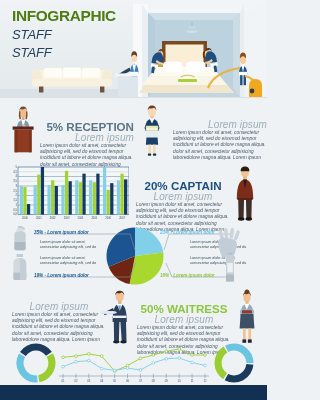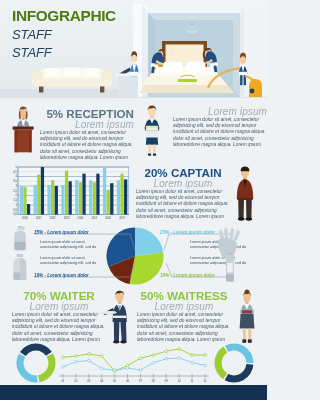--- a/index.html
+++ b/index.html
@@ -10,21 +10,21 @@
 #title{position:absolute;left:12px;top:5.5px;z-index:9;}
 #title .t1{font-size:15.4px;font-weight:bold;color:#4d7c0f;letter-spacing:-0.35px;line-height:20px;}
 #title .t2,#title .t3{font-size:13px;font-weight:normal;color:#24405c;line-height:18.4px;letter-spacing:-0.1px;font-style:italic;}
 
 .pct{font-weight:bold;color:#2a4a6b;font-size:11.6px;letter-spacing:0px;white-space:nowrap;line-height:13px;}
 .sub{color:#9fadb8;font-size:10px;font-style:italic;line-height:10px;letter-spacing:0.1px;}
 .body{color:#49596a;font-size:4.85px;font-style:italic;line-height:6.2px;text-align:justify;white-space:pre-line;}
 .small{color:#3b4a57;font-size:3.7px;font-style:italic;line-height:5px;}
 .legend{font-size:4.6px;font-style:italic;font-weight:bold;white-space:nowrap;}
 .sep{position:absolute;height:1px;background:#c4ced6;}
-.col{position:absolute;}
+.col{position:absolute;margin-top:13px;}
 .head{text-align:right;}
 .fig{position:absolute;}
 #sep1{left:0;top:97px;width:267px;height:1px;background:#dbe2e7;}
 #recCol{left:40px;top:107px;width:94px;}
 #maidCol{left:173px;top:107px;width:94px;}
 #receptionistSvg{left:10px;top:103px;}
 #maidFigSvg{left:140px;top:103px;}
 .headL{text-align:center;}
 #barChart{position:absolute;left:7px;top:163px;}
 #capCol{left:136px;top:166px;width:94px;}
@@ -369,21 +369,20 @@
   </svg>
   <svg id="sprayCanSvg" class="fig" width="16" height="30" viewBox="0 0 16 30">
     <path d="M5.6 0.6 h4.6 v2.4 h-4.6z" fill="#b7c2ca"></path>
     <path d="M4 4.4 q0-1.8 4-1.8 t4 1.8 v24 q0 1.2-1.2 1.2 h-5.6 q-1.2 0-1.2-1.2z" fill="#c7d0d7"></path>
     <rect x="5.2" y="11" width="5.6" height="9.4" fill="#eef1f4"></rect>
     <rect x="4" y="22.4" width="8" height="7.2" rx="1.2" fill="#b0bbc4"></rect>
   </svg>
 
   <div class="col" id="waiterCol">
     <div class="headL">
-      <div class="pct" style="color: rgb(141, 198, 63);">70% WAITER</div>
       <div class="sub">Lorem ipsum</div>
     </div>
     <div class="body">Lorem ipsum dolor sit amet, consectetur
 adipisicing elit, sed do eiusmod tempor
 incididunt ut labore et dolore magna aliqua.
 dolor sit amet, consectetur adipisicing
 laboredolore magna aliqua. Lorem ipsum</div>
   </div>
 
   <svg id="waiterSvg" class="fig" width="34" height="56" viewBox="0 0 34 56">

